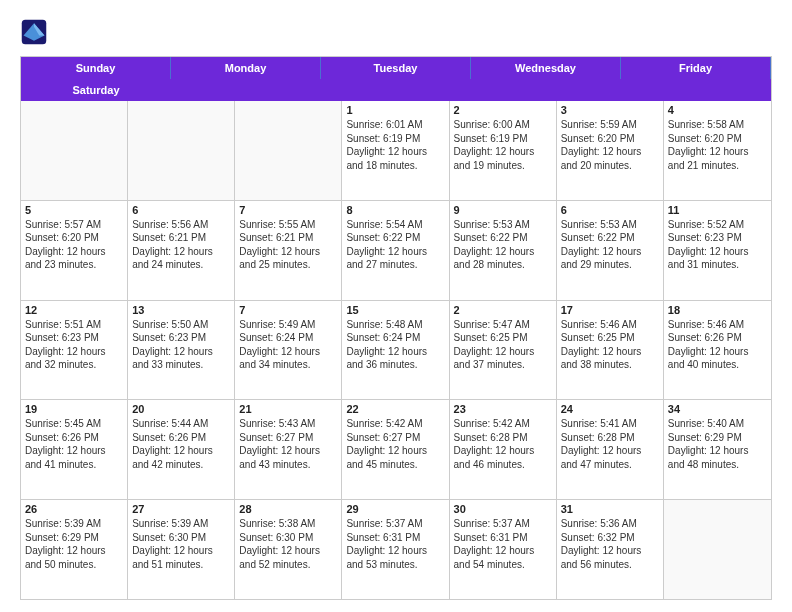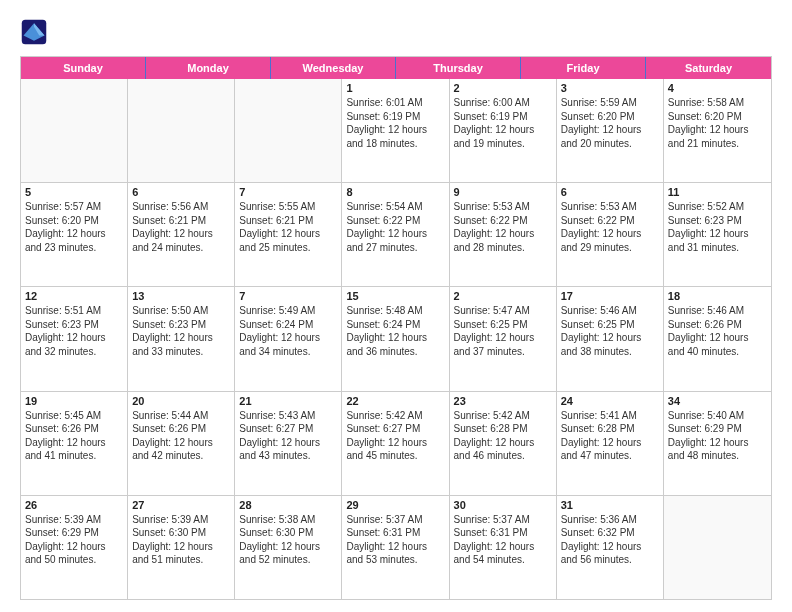--- a/index.html
+++ b/index.html
@@ -57,22 +57,22 @@
       margin-top: 2px;
     }
     .calendar {
       flex: 1;
       border: 1px solid #ccc;
       display: flex;
       flex-direction: column;
     }
     .cal-header {
       display: grid;
-      grid-template-columns: repeat(6, 1fr);
-      background: #ec4899;
+      grid-template-columns: repeat(5, 1fr);
+      background: #6d28d9;
     }
     .cal-header-cell {
       color: #fff;
       font-size: 11px;
       font-weight: bold;
       text-align: center;
       padding: 5px 2px;
       border-right: 1px solid #4a70d0;
     }
     .cal-header-cell:last-child { border-right: none; }
@@ -129,22 +129,22 @@
     <div class="title-block">
       <div class="month-title"></div>
       <div class="location"></div>
     </div>
   </div>
 
   <div class="calendar">
     <div class="cal-header">
     <div class="cal-header-cell">Sunday</div>
         <div class="cal-header-cell">Monday</div>
+        <div class="cal-header-cell">Tuesday</div>
         <div class="cal-header-cell">Wednesday</div>
-        <div class="cal-header-cell">Thursday</div>
         <div class="cal-header-cell">Friday</div>
         <div class="cal-header-cell">Saturday</div>
       </div>
     <div class="cal-body">
     <div class="cal-row">
           <div class="cal-cell empty"></div>
           <div class="cal-cell empty"></div>
           <div class="cal-cell empty"></div>
           <div class="cal-cell">
             <div class="day-num">1</div>

